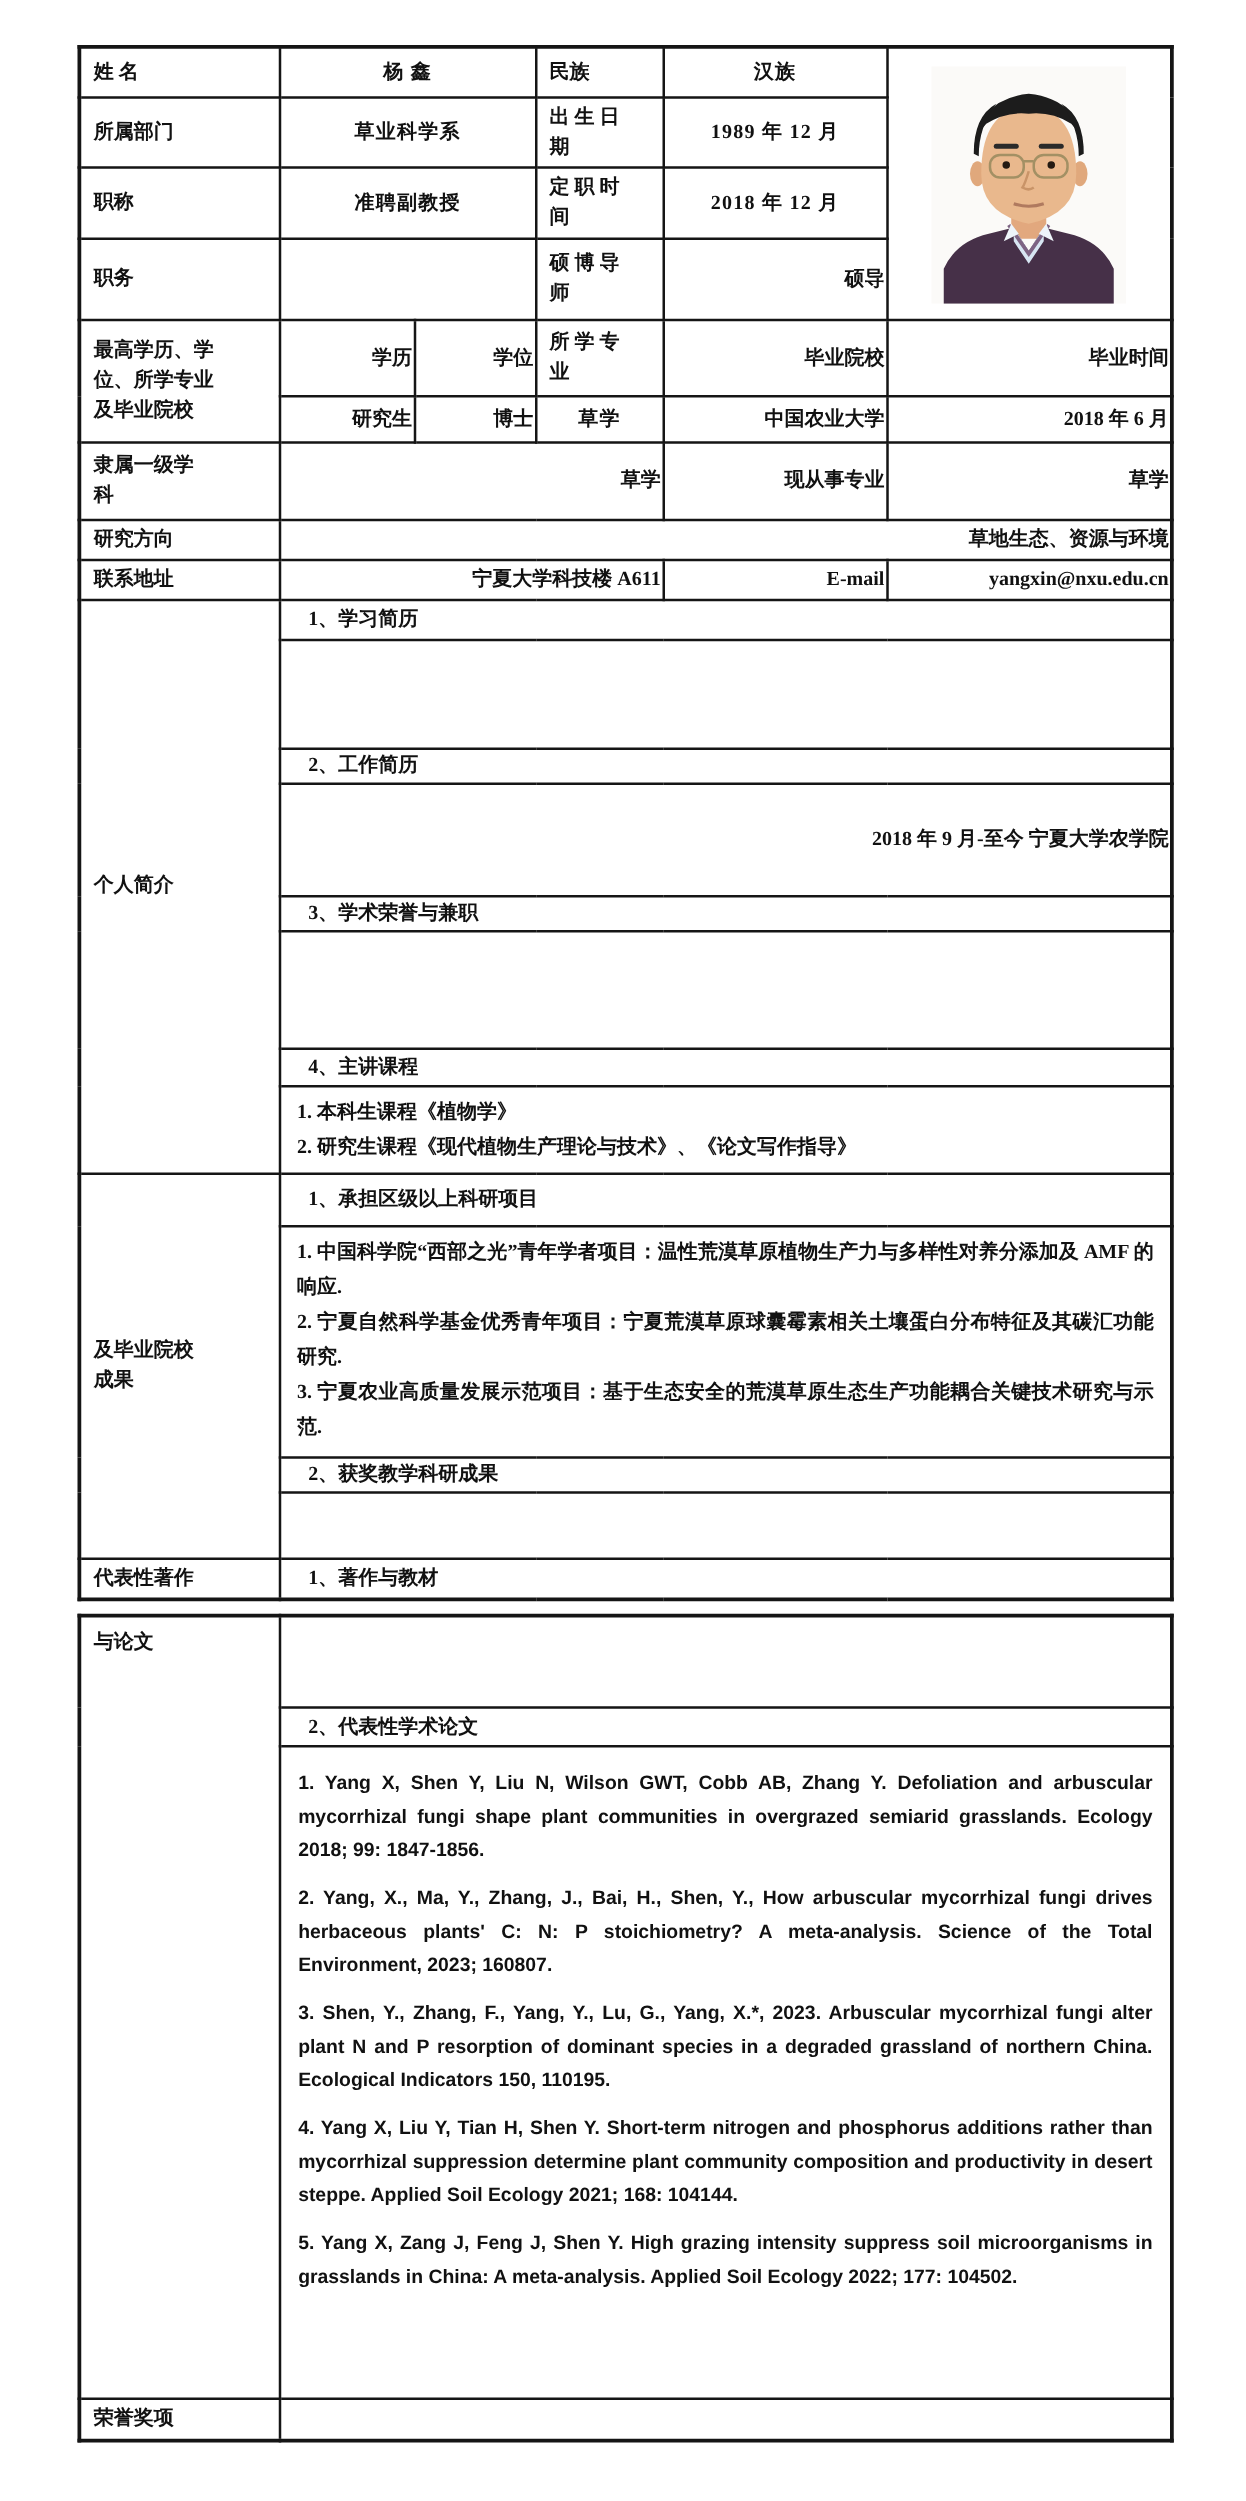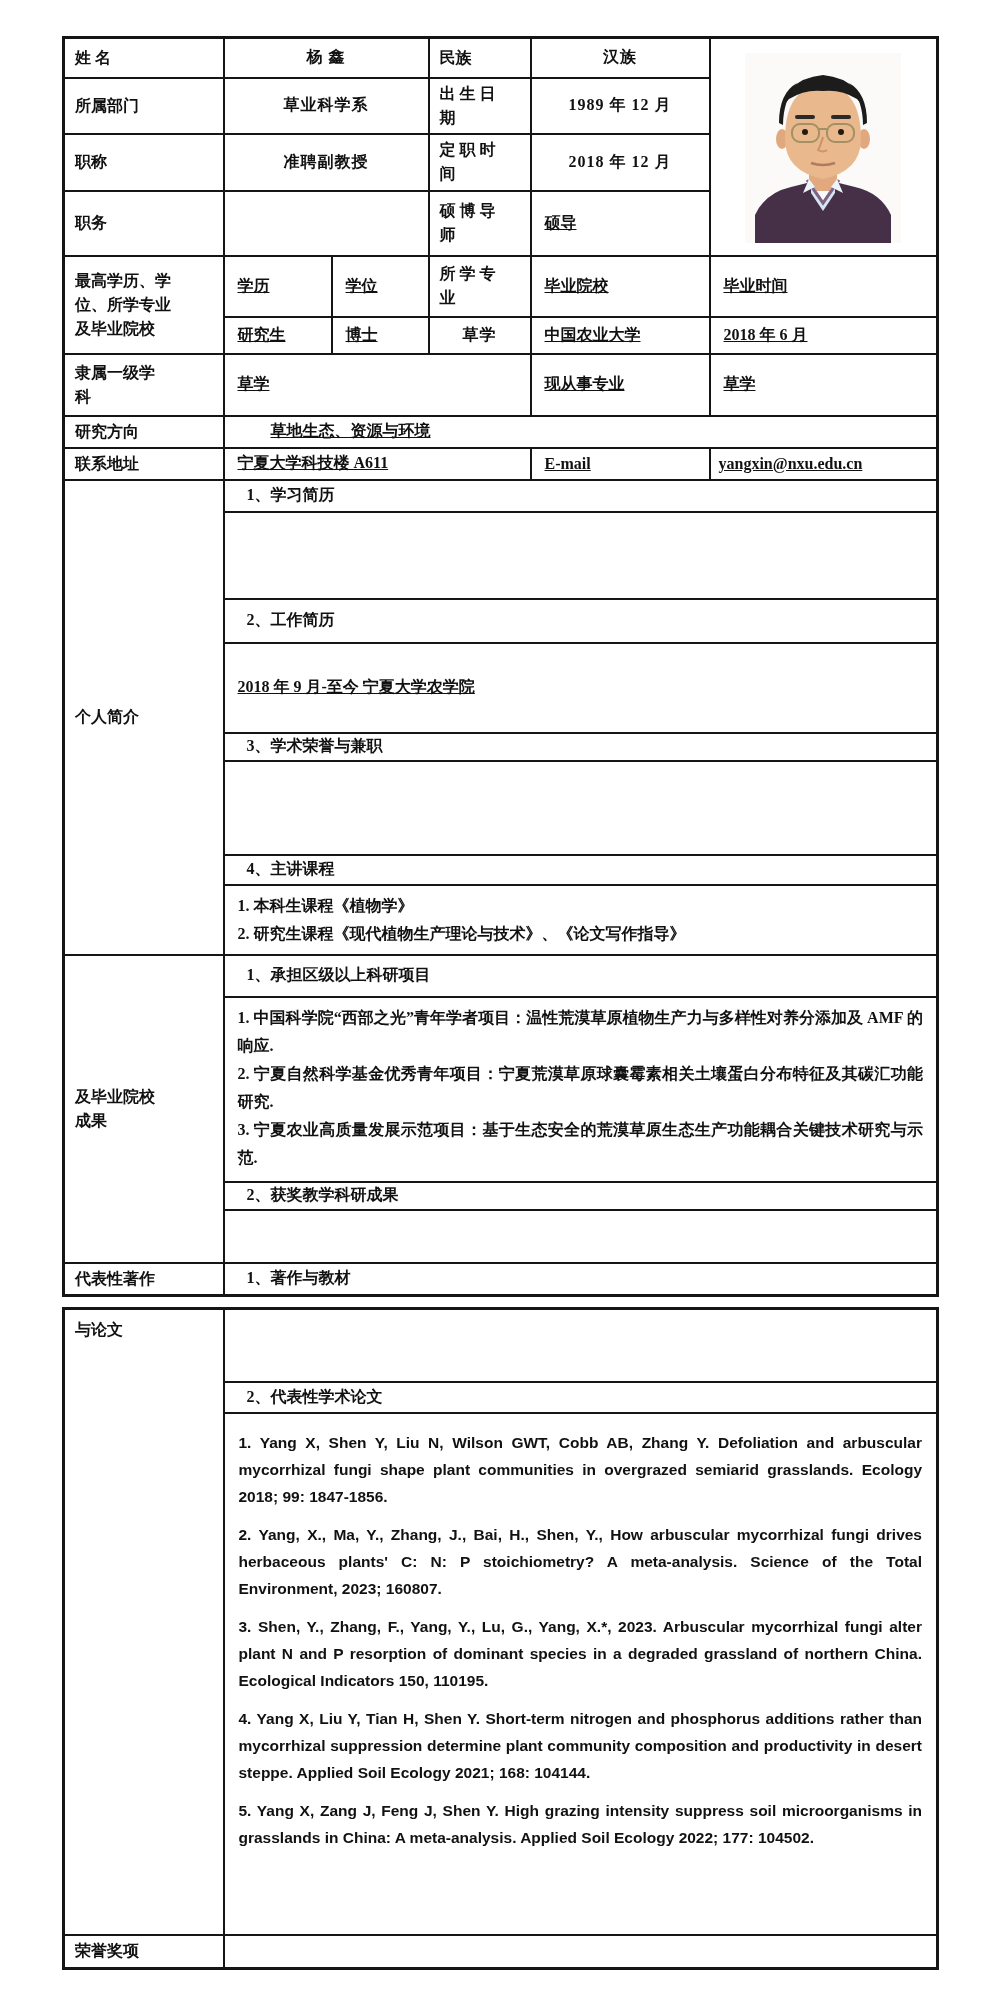--- a/index.html
+++ b/index.html
@@ -9,21 +9,21 @@
   table{border-collapse:collapse;table-layout:fixed;width:874px;}
   table.part{border:3px solid #151515;}
   td{border:2px solid #151515;font-weight:bold;font-size:16px;
      box-sizing:border-box;overflow:hidden;}
   .gap{height:10px;}
   
   .lbl{text-align:left;padding:3px 8px 3px 10px;white-space:pre-line;
        vertical-align:middle;line-height:24px;}
   .lbl-top{vertical-align:top;padding-top:8px;}
   .ctr{text-align:center;vertical-align:middle;letter-spacing:1px;font-family:Liberation Serif, serif;}
-  .lft{text-align:left;vertical-align:middle;padding-left:13px;text-decoration:underline;}
+  .lft{text-align:right;vertical-align:middle;padding-left:13px;}
   .hd{text-align:left;vertical-align:middle;padding-left:22px;}
   .txt{text-align:justify;vertical-align:top;padding:6px 13px;line-height:28px;}
   .txt p{margin:0;text-align:justify;}
   .pubs{vertical-align:top;padding:4px 14px;
         font-family:"Liberation Sans","DejaVu Sans",sans-serif;}
   .pubs p.pub{margin:11px 0;font-size:15.5px;line-height:27px;
         text-align:justify;font-weight:bold;}
   .photo-cell{vertical-align:middle;text-align:center;padding:4px;}
   .photo-cell svg{display:block;margin:6px auto 4px auto;}
   .email{font-family:"Liberation Serif","DejaVu Serif",serif;}
@@ -141,21 +141,21 @@
       <td class="lft email" style="padding-left:8px">yangxin@nxu.edu.cn</td>
     </tr>
 
     <tr style="height:32px">
       <td class="lbl" rowspan="8">个人简介</td>
       <td class="hd" colspan="5">1、学习简历</td>
     </tr>
     <tr style="height:87px">
           <td class="txt" colspan="5"></td>
         </tr>
-    <tr style="height:44px">
+    <tr style="height:28px">
           <td class="hd" colspan="5">2、工作简历</td>
         </tr>
     <tr style="height:90px">
           <td class="lft" colspan="5">2018 年 9 月-至今  宁夏大学农学院</td>
         </tr>
     <tr style="height:28px">
           <td class="hd" colspan="5">3、学术荣誉与兼职</td>
         </tr>
     <tr style="height:94px">
           <td class="txt" colspan="5"></td>

